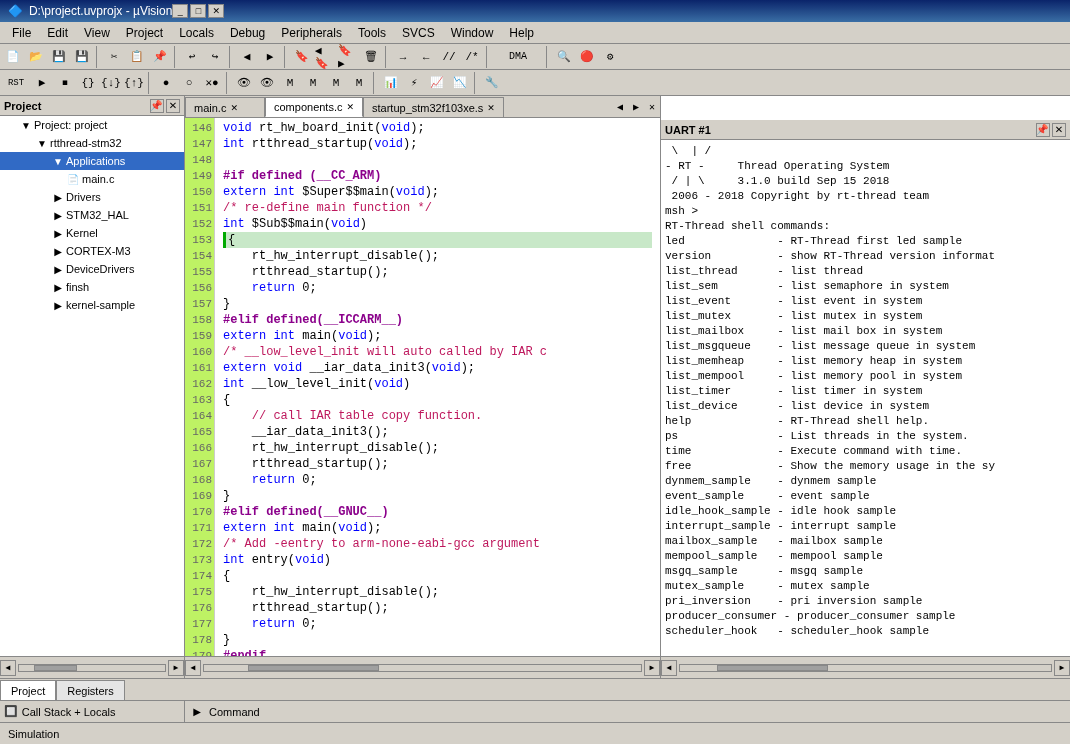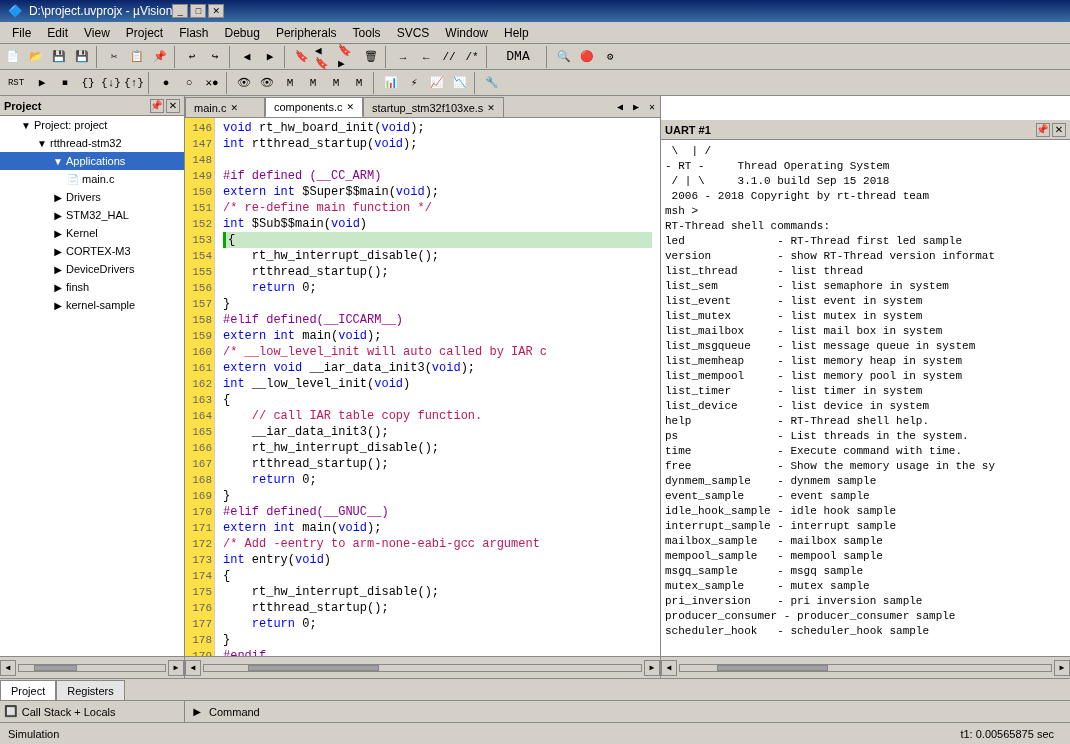--- a/index.html
+++ b/index.html
@@ -42,27 +42,27 @@
     
     #tab-bar { background: #d4d0c8; height: 22px; display: flex; align-items: flex-end; border-bottom: 1px solid #888; }
     .tab { height: 20px; padding: 0 8px; display: flex; align-items: center; gap: 4px; border: 1px solid #888; border-bottom: none; background: #d4d0c8; cursor: pointer; font-size: 11px; font-family: Arial, sans-serif; min-width: 80px; }
     .tab.active { background: #fff; border-bottom: 1px solid #fff; }
     .tab .close-btn { font-size: 9px; cursor: pointer; }
     .tab-scroll { margin-left: auto; display: flex; align-items: center; }
     .tab-scroll-btn { width: 16px; height: 20px; display: flex; align-items: center; justify-content: center; font-size: 10px; cursor: pointer; }
 
     
     #code-content { flex: 1; overflow-y: auto; display: flex; font-family: 'Courier New', monospace; font-size: 12px; background: #fff; }
-    #line-numbers { width: 30px; background: #fde047; padding: 2px 2px; text-align: right; color: #666; border-right: 1px solid #ccc; font-size: 11px; line-height: 16px; user-select: none; flex-shrink: 0; }
+    #line-numbers { width: 30px; background: #bef264; padding: 2px 2px; text-align: right; color: #666; border-right: 1px solid #ccc; font-size: 11px; line-height: 16px; user-select: none; flex-shrink: 0; }
     #code-lines { flex: 1; padding: 2px 8px; line-height: 16px; white-space: pre; overflow-x: auto; }
     .code-line { min-height: 16px; }
     .code-line.current { background: #c8e8c8; border-left: 3px solid #00aa00; padding-left: 2px; }
     .kw { color: #0000ff; }
     .cm { color: #be185d; }
-    .pp { color: #8b008b; }
+    .pp { color: #8b008b; font-weight: bold; }
 
     
     #uart-panel { width: 410px; background: #fff; border-left: 1px solid #888; display: flex; flex-direction: column; }
     #uart-header { background: #d4d0c8; height: 20px; display: flex; align-items: center; padding: 0 4px; border-bottom: 1px solid #888; font-family: Arial, sans-serif; font-size: 11px; margin-top: 24px; }
     #uart-header .title { flex: 1; font-weight: bold; }
     #uart-content { flex: 1; overflow-y: auto; padding: 4px; font-family: 'Courier New', monospace; font-size: 11px; line-height: 15px; white-space: pre; }
 
     
     #bottom-tabs { height: 22px; background: #d4d0c8; border-top: 1px solid #888; display: flex; align-items: flex-end; }
     .btab { height: 20px; padding: 0 10px; display: flex; align-items: center; border: 1px solid #888; border-bottom: none; background: #e5e5e5; cursor: pointer; font-size: 11px; font-family: Arial, sans-serif; }
@@ -106,21 +106,21 @@
     <div class="win-btn">□</div>
     <div class="win-btn">✕</div>
   </div>
 </div>
 
 <div id="menubar">
     <div class="menu-item">File</div>
     <div class="menu-item">Edit</div>
     <div class="menu-item">View</div>
     <div class="menu-item">Project</div>
-    <div class="menu-item">Flash</div>
+    <div class="menu-item">Locals</div>
     <div class="menu-item">Debug</div>
     <div class="menu-item">Peripherals</div>
     <div class="menu-item">Tools</div>
     <div class="menu-item">SVCS</div>
     <div class="menu-item">Window</div>
     <div class="menu-item">Help</div>
   </div>
 
 <div class="toolbar">
   <div class="tb-btn">📄</div>
@@ -141,21 +141,21 @@
   <div class="tb-btn">🔖</div>
   <div class="tb-btn">◀🔖</div>
   <div class="tb-btn">🔖▶</div>
   <div class="tb-btn">🗑</div>
   <div class="tb-sep"></div>
   <div class="tb-btn">→</div>
   <div class="tb-btn">←</div>
   <div class="tb-btn">//</div>
   <div class="tb-btn">/*</div>
   <div class="tb-sep"></div>
-  <div class="tb-btn" style="width:50px;font-size:13px;">DMA</div>
+  <div class="tb-btn" style="width:50px;font-size:10px;">DMA</div>
   <div class="tb-sep"></div>
   <div class="tb-btn">🔍</div>
   <div class="tb-btn">🔴</div>
   <div class="tb-btn">⚙</div>
 </div>
 
 <div class="toolbar">
   <div class="tb-btn" style="width:28px;font-size:9px;">RST</div>
   <div class="tb-btn">▶</div>
   <div class="tb-btn">⏹</div>
@@ -422,14 +422,13 @@
   </div>
   <div id="command-area">
     <span id="command-icon">▶</span>
     <span style="margin-right:24px;font-family:Arial,sans-serif;font-size:11px;">Command</span>
     <input id="command-input" type="text" style="">
   </div>
 </div>
 
 <div id="statusbar">
   <span>Simulation</span>
-  <span class="sim">t1: 0.00565875 sec</span>
 </div>
 
 </body></html>

